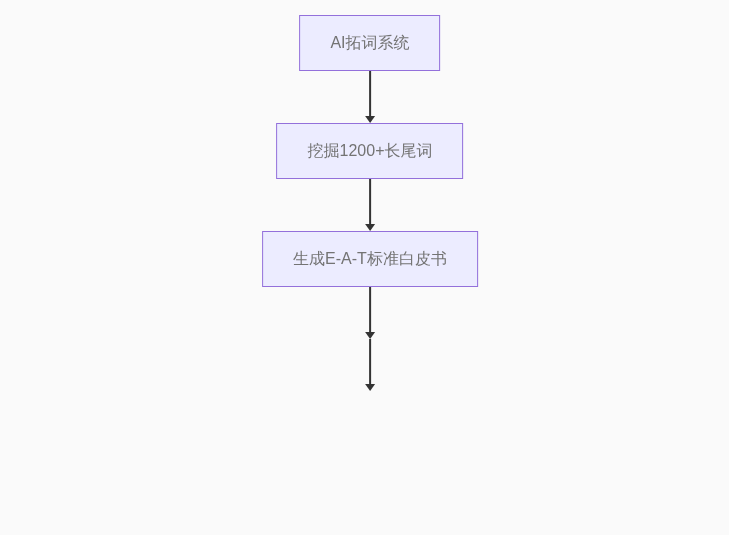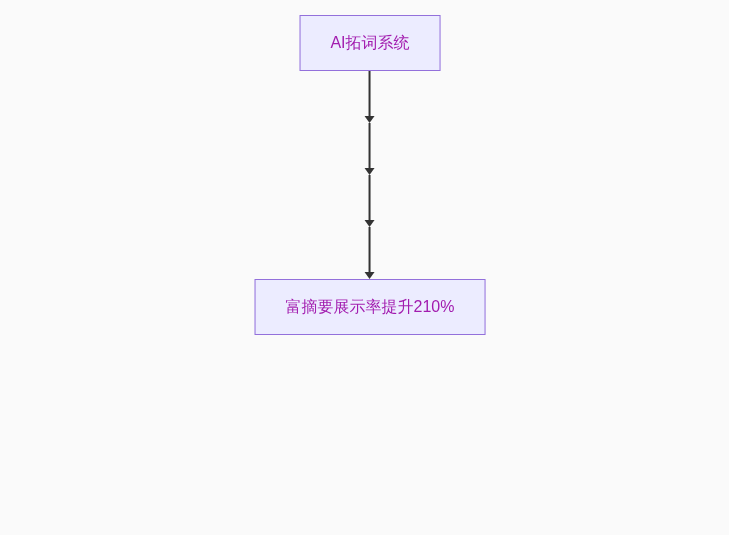--- a/index.html
+++ b/index.html
@@ -26,21 +26,21 @@
   .node {
     box-sizing: border-box;
     min-height: 56px;
     background: #ececff;
     border: 1px solid #9370db;
     display: flex;
     align-items: center;
     justify-content: center;
     padding: 0 30px;
     font-size: 16px;
-    color: #a21caf;
+    color: #737373;
     white-space: nowrap;
     line-height: 1.2;
   }
   .edge {
     height: 52px;
     display: flex;
     flex-direction: column;
     align-items: center;
   }
   .edge-line {
@@ -63,35 +63,38 @@
 
   <div class="node">
     <span>AI拓词系统</span>
   </div>
 
   <div class="edge">
     <div class="edge-line"></div>
     <div class="arrowhead"></div>
   </div>
 
+  <div class="node">
+    <span>挖掘1200+长尾词</span>
+  </div>
+
+  <div class="edge">
+    <div class="edge-line"></div>
+    <div class="arrowhead"></div>
+  </div>
+
+  <div class="node">
+    <span>生成E-A-T标准白皮书</span>
+  </div>
 
   <div class="edge">
     <div class="edge-line"></div>
     <div class="arrowhead"></div>
   </div>
 
 
   <div class="edge">
     <div class="edge-line"></div>
     <div class="arrowhead"></div>
   </div>
 
 
-  <div class="edge">
-    <div class="edge-line"></div>
-    <div class="arrowhead"></div>
-  </div>
-
-  <div class="node">
-    <span>富摘要展示率提升210%</span>
-  </div>
-
 </div>
 
 </body></html>

